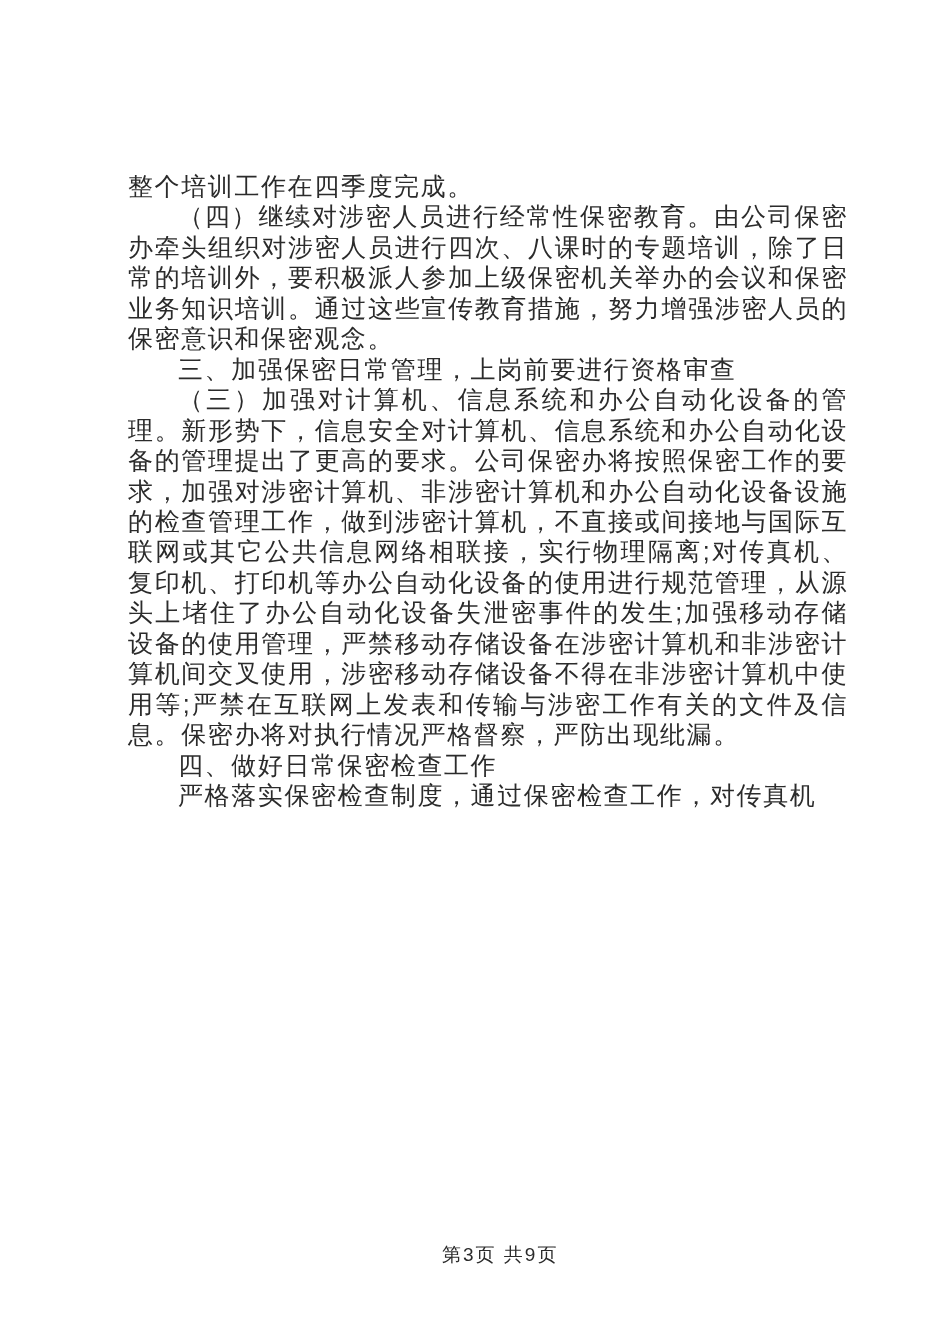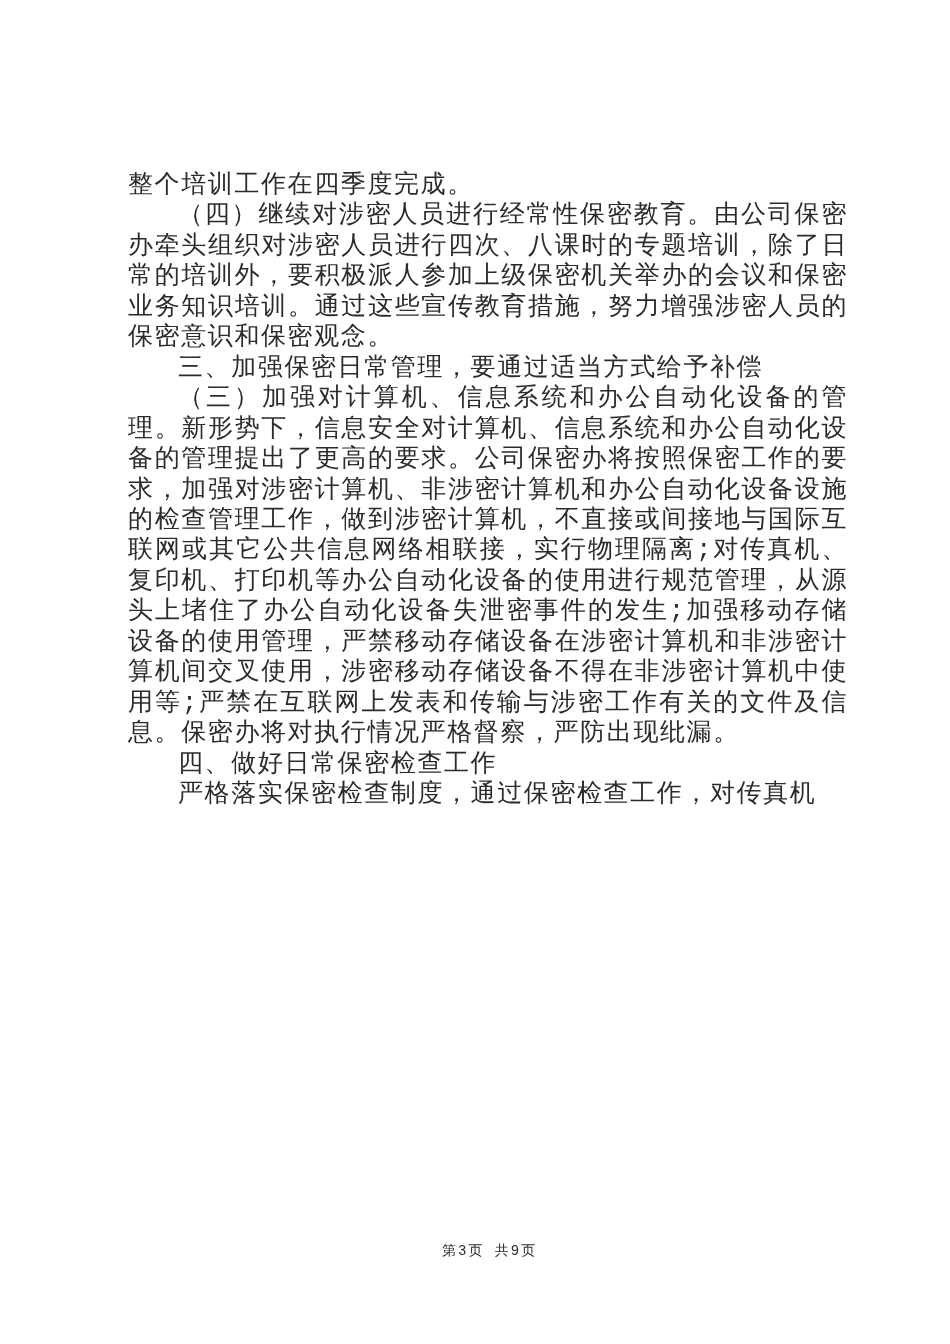--- a/index.html
+++ b/index.html
@@ -6,21 +6,21 @@
     margin: 0;
     padding: 0;
     background: #ffffff;
   }
   .page {
     position: relative;
     width: 950px;
     height: 1344px;
     background: #ffffff;
     overflow: hidden;
-    font-family: Liberation Mono, monospace;
+    font-family: Liberation Sans, sans-serif;
     color: #2b2b2b;
   }
   .doc-body {
     position: absolute;
     left: 128px;
     top: 171px;
     width: 720px;
     font-size: 25px;
     line-height: 30.45px;
     letter-spacing: 1.6px;
@@ -31,34 +31,34 @@
     margin: 0;
     padding: 0;
   }
   .doc-body p.indent {
     text-indent: 2em;
   }
   .footer {
     position: absolute;
     top: 1242px;
     left: 442px;
-    font-size: 14px;
+    font-size: 19px;
     letter-spacing: 2px;
     color: #2b2b2b;
     white-space: nowrap;
   }
 </style>
 </head>
 <body>
 
 <div class="page">
   <div class="doc-body">
       <p>整个培训工作在四季度完成。</p>
       <p class="indent">（四）继续对涉密人员进行经常性保密教育。由公司保密办牵头组织对涉密人员进行四次、八课时的专题培训，除了日常的培训外，要积极派人参加上级保密机关举办的会议和保密业务知识培训。通过这些宣传教育措施，努力增强涉密人员的保密意识和保密观念。</p>
-      <p class="indent">三、加强保密日常管理，要通过适当方式给予补偿</p>
+      <p class="indent">三、加强保密日常管理，上岗前要进行资格审查</p>
       <p class="indent">（三）加强对计算机、信息系统和办公自动化设备的管理。新形势下，信息安全对计算机、信息系统和办公自动化设备的管理提出了更高的要求。公司保密办将按照保密工作的要求，加强对涉密计算机、非涉密计算机和办公自动化设备设施的检查管理工作，做到涉密计算机，不直接或间接地与国际互联网或其它公共信息网络相联接，实行物理隔离;对传真机、复印机、打印机等办公自动化设备的使用进行规范管理，从源头上堵住了办公自动化设备失泄密事件的发生;加强移动存储设备的使用管理，严禁移动存储设备在涉密计算机和非涉密计算机间交叉使用，涉密移动存储设备不得在非涉密计算机中使用等;严禁在互联网上发表和传输与涉密工作有关的文件及信息。保密办将对执行情况严格督察，严防出现纰漏。</p>
       <p class="indent">四、做好日常保密检查工作</p>
       <p class="indent">严格落实保密检查制度，通过保密检查工作，对传真机</p>
     </div>
   <div class="footer">
     <span>第3页 共9页</span>
   </div>
 </div>
 
 </body></html>

